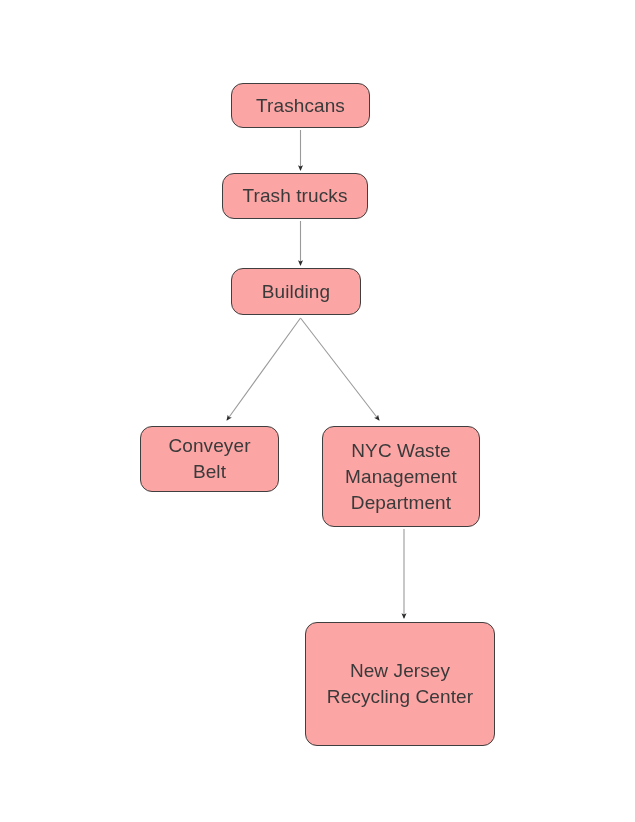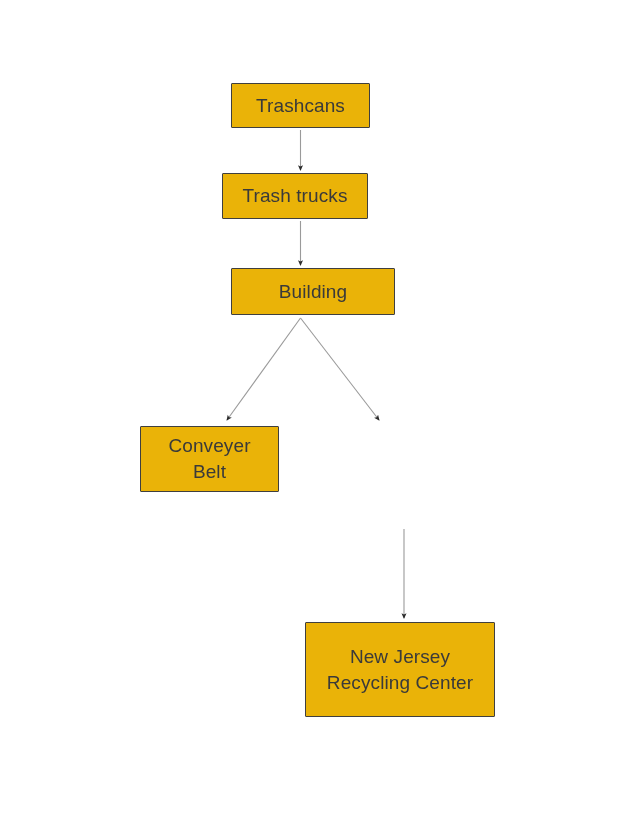--- a/index.html
+++ b/index.html
@@ -23,36 +23,36 @@
     height: 822px;
     pointer-events: none;
   }
   .node {
     position: absolute;
     box-sizing: border-box;
     display: flex;
     align-items: center;
     justify-content: center;
     text-align: center;
-    background: #eab308;
+    background: #fca5a5;
     border: 1.2px solid #3f3f3f;
-    border-radius: 1px;
+    border-radius: 12px;
     color: #3a3a3a;
     font-size: 19px;
     line-height: 26px;
     letter-spacing: 0.1px;
     white-space: pre-line;
     font-family: "Liberation Sans", sans-serif;
   }
   #node-trashcans   { left: 231px; top: 83px;  width: 139px; height: 45px; }
   #node-trashtrucks { left: 222px; top: 173px; width: 146px; height: 46px; }
-  #node-building    { left: 231px; top: 268px; width: 164px; height: 47px; }
+  #node-building    { left: 231px; top: 268px; width: 130px; height: 47px; }
   #node-conveyer    { left: 140px; top: 426px; width: 139px; height: 66px; }
   #node-nycwaste    { left: 322px; top: 426px; width: 158px; height: 101px; }
-  #node-newjersey   { left: 305px; top: 622px; width: 190px; height: 95px; }
+  #node-newjersey   { left: 305px; top: 622px; width: 190px; height: 124px; }
 </style>
 </head>
 <body>
 
 <div id="canvas">
 
   <svg id="edge-layer" viewBox="0 0 635 822" width="635" height="822" aria-hidden="true">
     <defs>
       <marker id="arrow" viewBox="0 0 10 10" refX="8.4" refY="5" markerWidth="5.2" markerHeight="5.2" orient="auto-start-reverse">
         <path d="M 0 0.6 L 10 5 L 0 9.4 L 2.3 5 Z" fill="#2b2b2b"></path>
@@ -80,19 +80,24 @@
 
   <div class="node" id="node-building">
     <span>Building</span>
   </div>
 
   <div class="node" id="node-conveyer">
     <span>Conveyer
 Belt</span>
   </div>
 
+  <div class="node" id="node-nycwaste">
+    <span>NYC Waste
+Management
+Department</span>
+  </div>
 
   <div class="node" id="node-newjersey">
     <span>New Jersey
 Recycling Center</span>
   </div>
 
 </div>
 
 </body></html>

